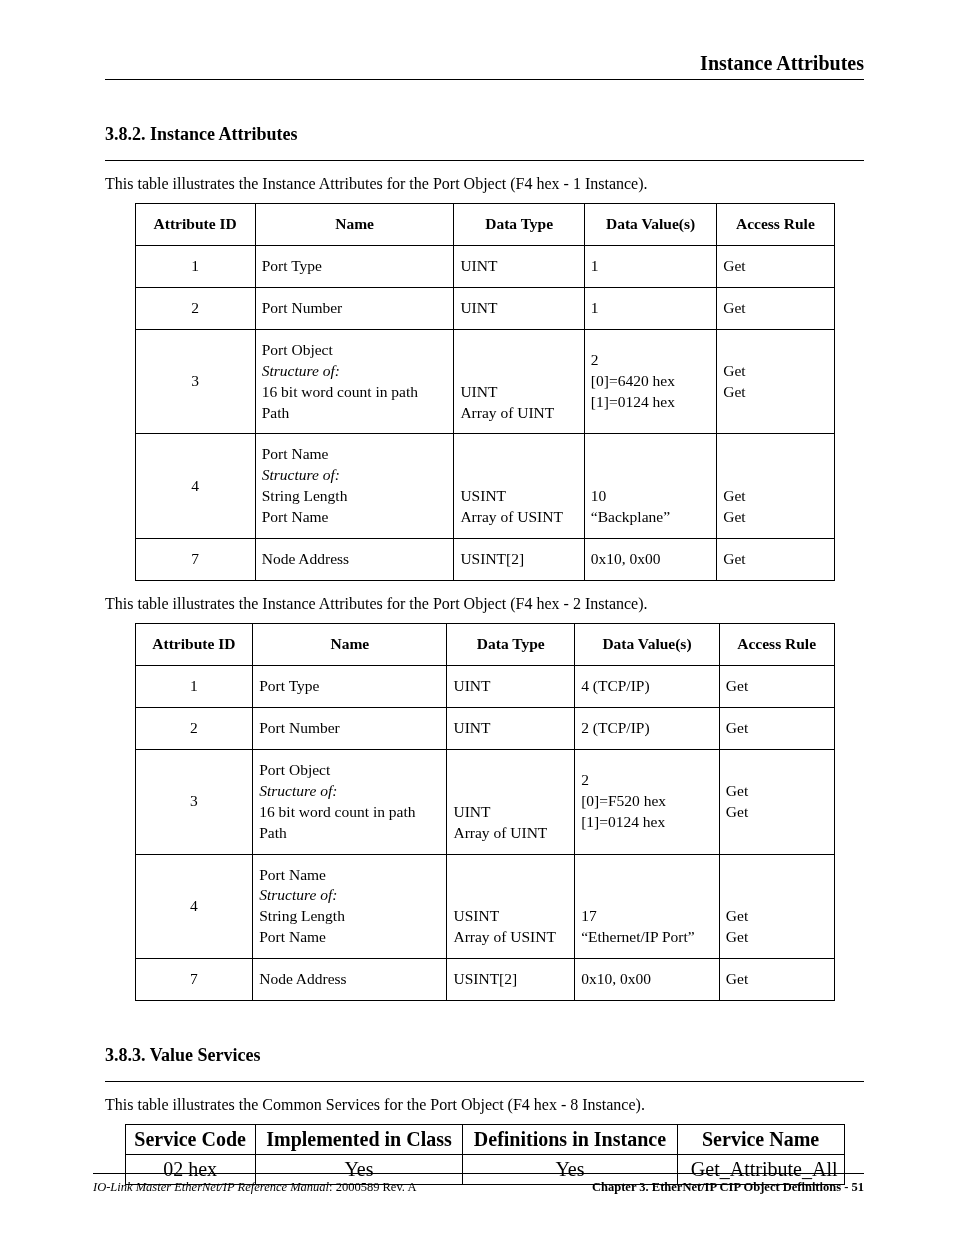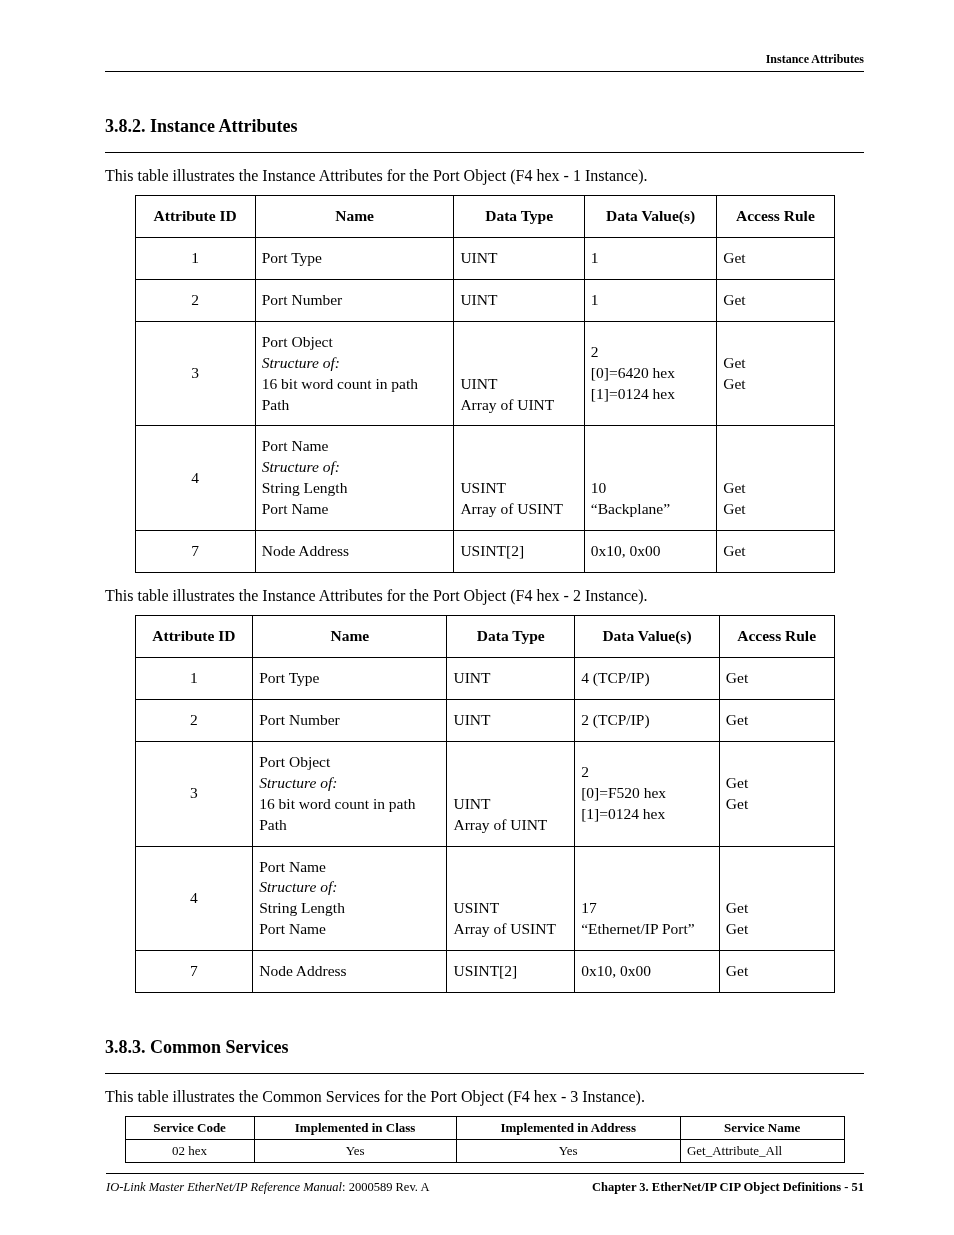--- a/index.html
+++ b/index.html
@@ -10,21 +10,21 @@
     padding: 52px 90px 40px 105px;
     width: 954px;
     height: 1235px;
     box-sizing: border-box;
     color: #000;
     position: relative;
   }
   .running-head {
     text-align: right;
     font-weight: bold;
-    font-size: 12px;
+    font-size: 20px;
     border-bottom: 1.5px solid #000;
     padding-bottom: 4px;
     margin-bottom: 44px;
   }
   h2.section {
     font-size: 18px;
     font-weight: bold;
     margin: 0 0 2px 0;
     border-bottom: 1.5px solid #000;
     padding-bottom: 15px;
@@ -52,29 +52,29 @@
   .em { font-style: italic; text-align: right; }
 
   table.svc {
     border-collapse: collapse;
     margin: 4px auto 0 auto;
     width: 720px;
   }
   table.svc th, table.svc td {
     border: 1px solid #000;
     padding: 3px 6px;
-    font-size: 13px;
+    font-size: 20px;
     text-align: center;
   }
-  table.svc td.left { text-align: left; }
+  table.svc td.left { text-align: right; }
   table.svc th { font-weight: bold; }
 
   .footer {
     position: absolute;
-    left: 106px;
+    left: 93px;
     right: 90px;
     bottom: 40px;
     border-top: 1.5px solid #000;
     padding-top: 6px;
     font-size: 12.5px;
     display: flex;
     justify-content: space-between;
     font-style: italic;
   }
   .footer .right { font-style: normal; }
@@ -200,30 +200,30 @@
         <td>Node Address</td>
         <td>USINT[2]</td>
         <td>0x10, 0x00</td>
         <td>Get</td>
       </tr>
     </tbody>
 </table>
 
 <div style="height:34px"></div>
 
-<h2 class="section">3.8.3.  Common Services</h2>
-
-<p class="intro">This table illustrates the Common Services for the Port Object (F4 hex - 3 Instance).</p>
+<h2 class="section">3.8.3.  Value Services</h2>
+
+<p class="intro">This table illustrates the Common Services for the Port Object (F4 hex - 8 Instance).</p>
 
 <table class="svc">
   <thead>
       <tr>
     <th>Service Code</th>
     <th>Implemented in Class</th>
-    <th>Implemented in Address</th>
+    <th>Definitions in Instance</th>
     <th>Service Name</th>
   </tr>
     </thead>
   <tbody id="tbl2">
       <tr>
         <td>02 hex</td>
         <td>Yes</td>
         <td>Yes</td>
         <td class="left">Get_Attribute_All</td>
       </tr>

